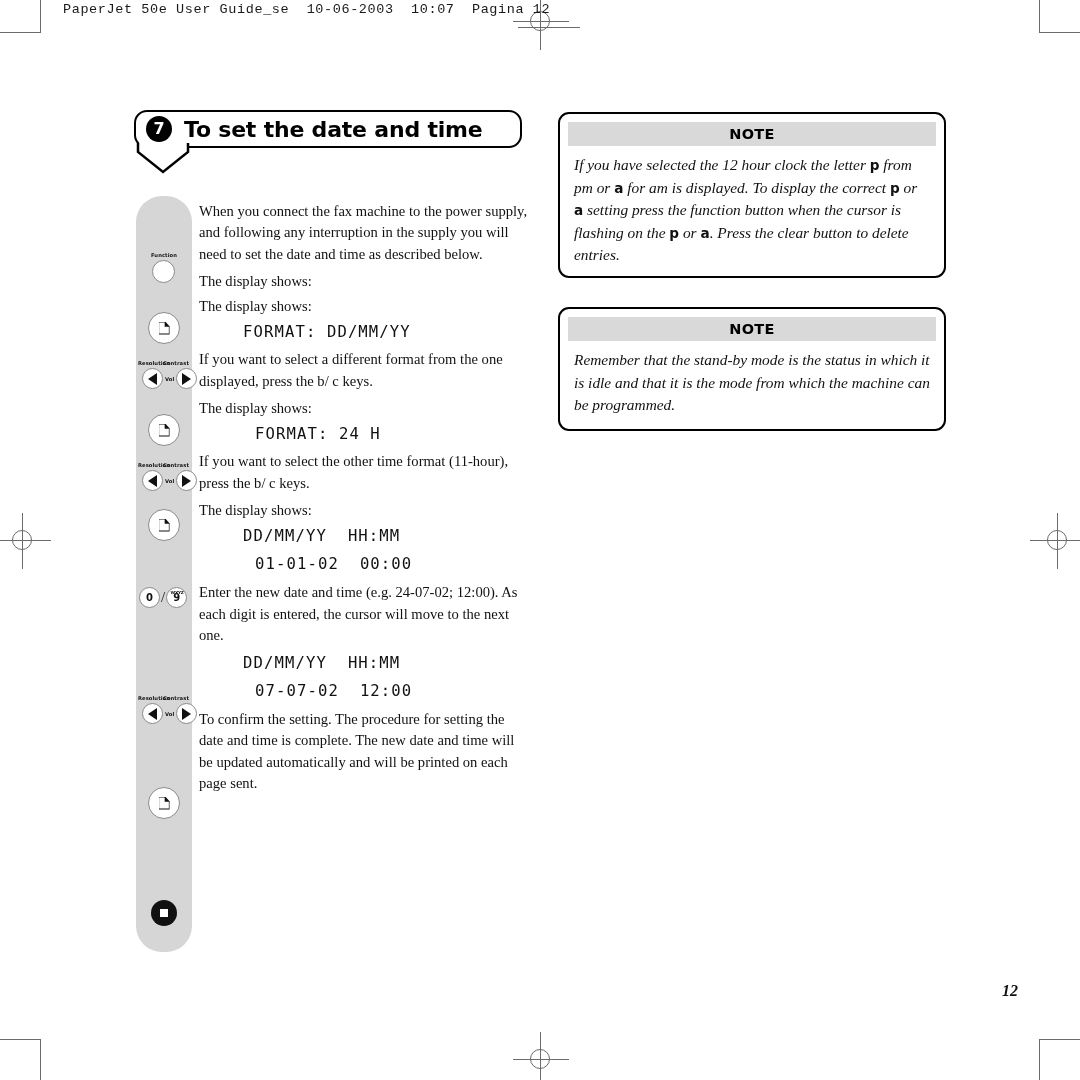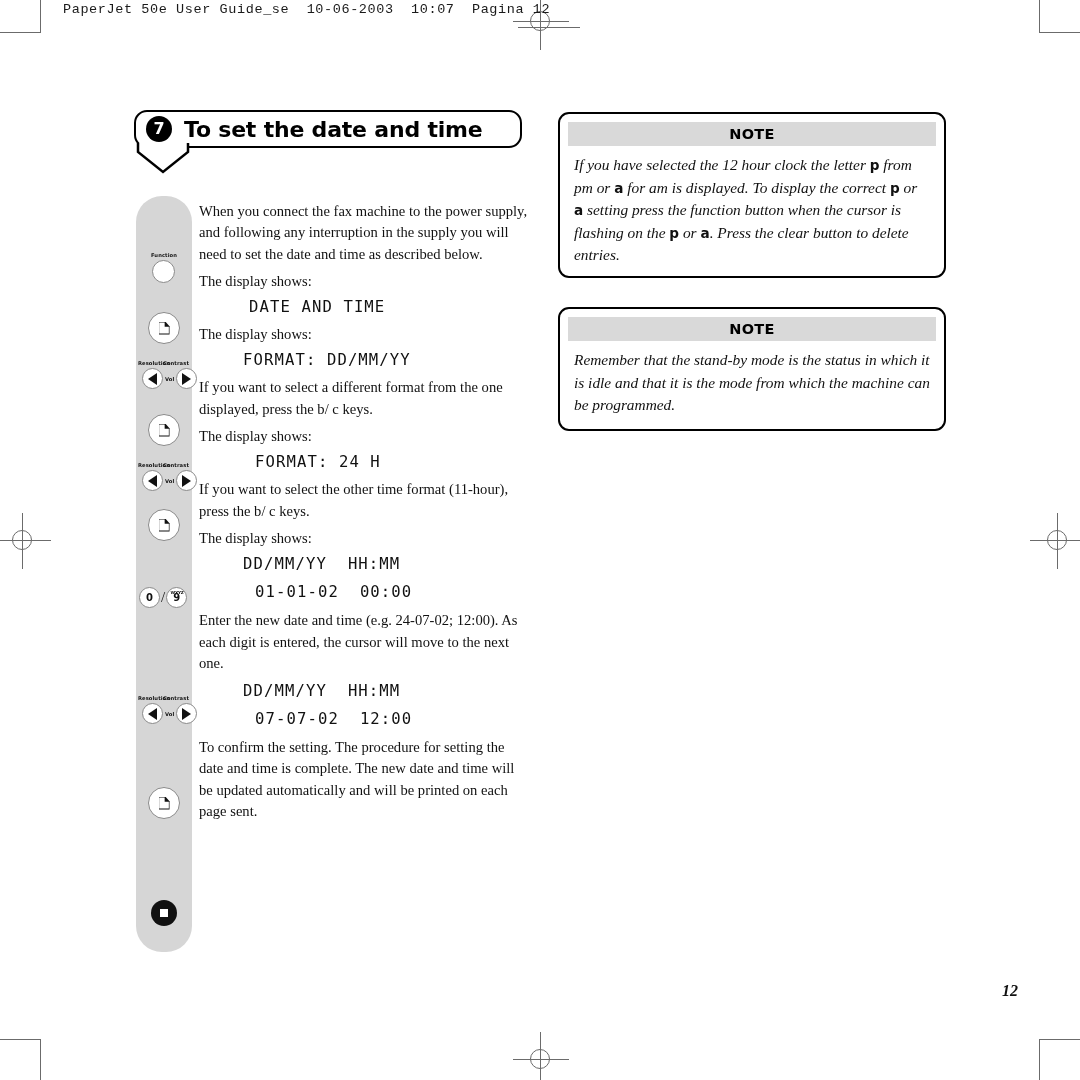--- a/index.html
+++ b/index.html
@@ -255,21 +255,20 @@
     <div id="stopbtn">
       <span class="sq"></span>
     </div>
   </div>
 </div>
 
 <div id="body">
   <p class="para">When you connect the fax machine to the power supply, and following any interruption in the supply you will need to set the date and time as described below.</p>
 
   <p class="para tight">The display shows:</p>
-  <div class="lcd ind1">DATE AND TIME</div>
 
   <p class="para tight">The display shows:</p>
   <div class="lcd ind2">FORMAT: DD/MM/YY</div>
 
   <p class="para">If you want to select a different format from the one displayed, press the b/ c keys.</p>
 
   <p class="para tight">The display shows:</p>
   <div class="lcd ind3">FORMAT: 24 H</div>
 
   <p class="para">If you want to select the other time format (11-hour), press the b/ c keys.</p>

